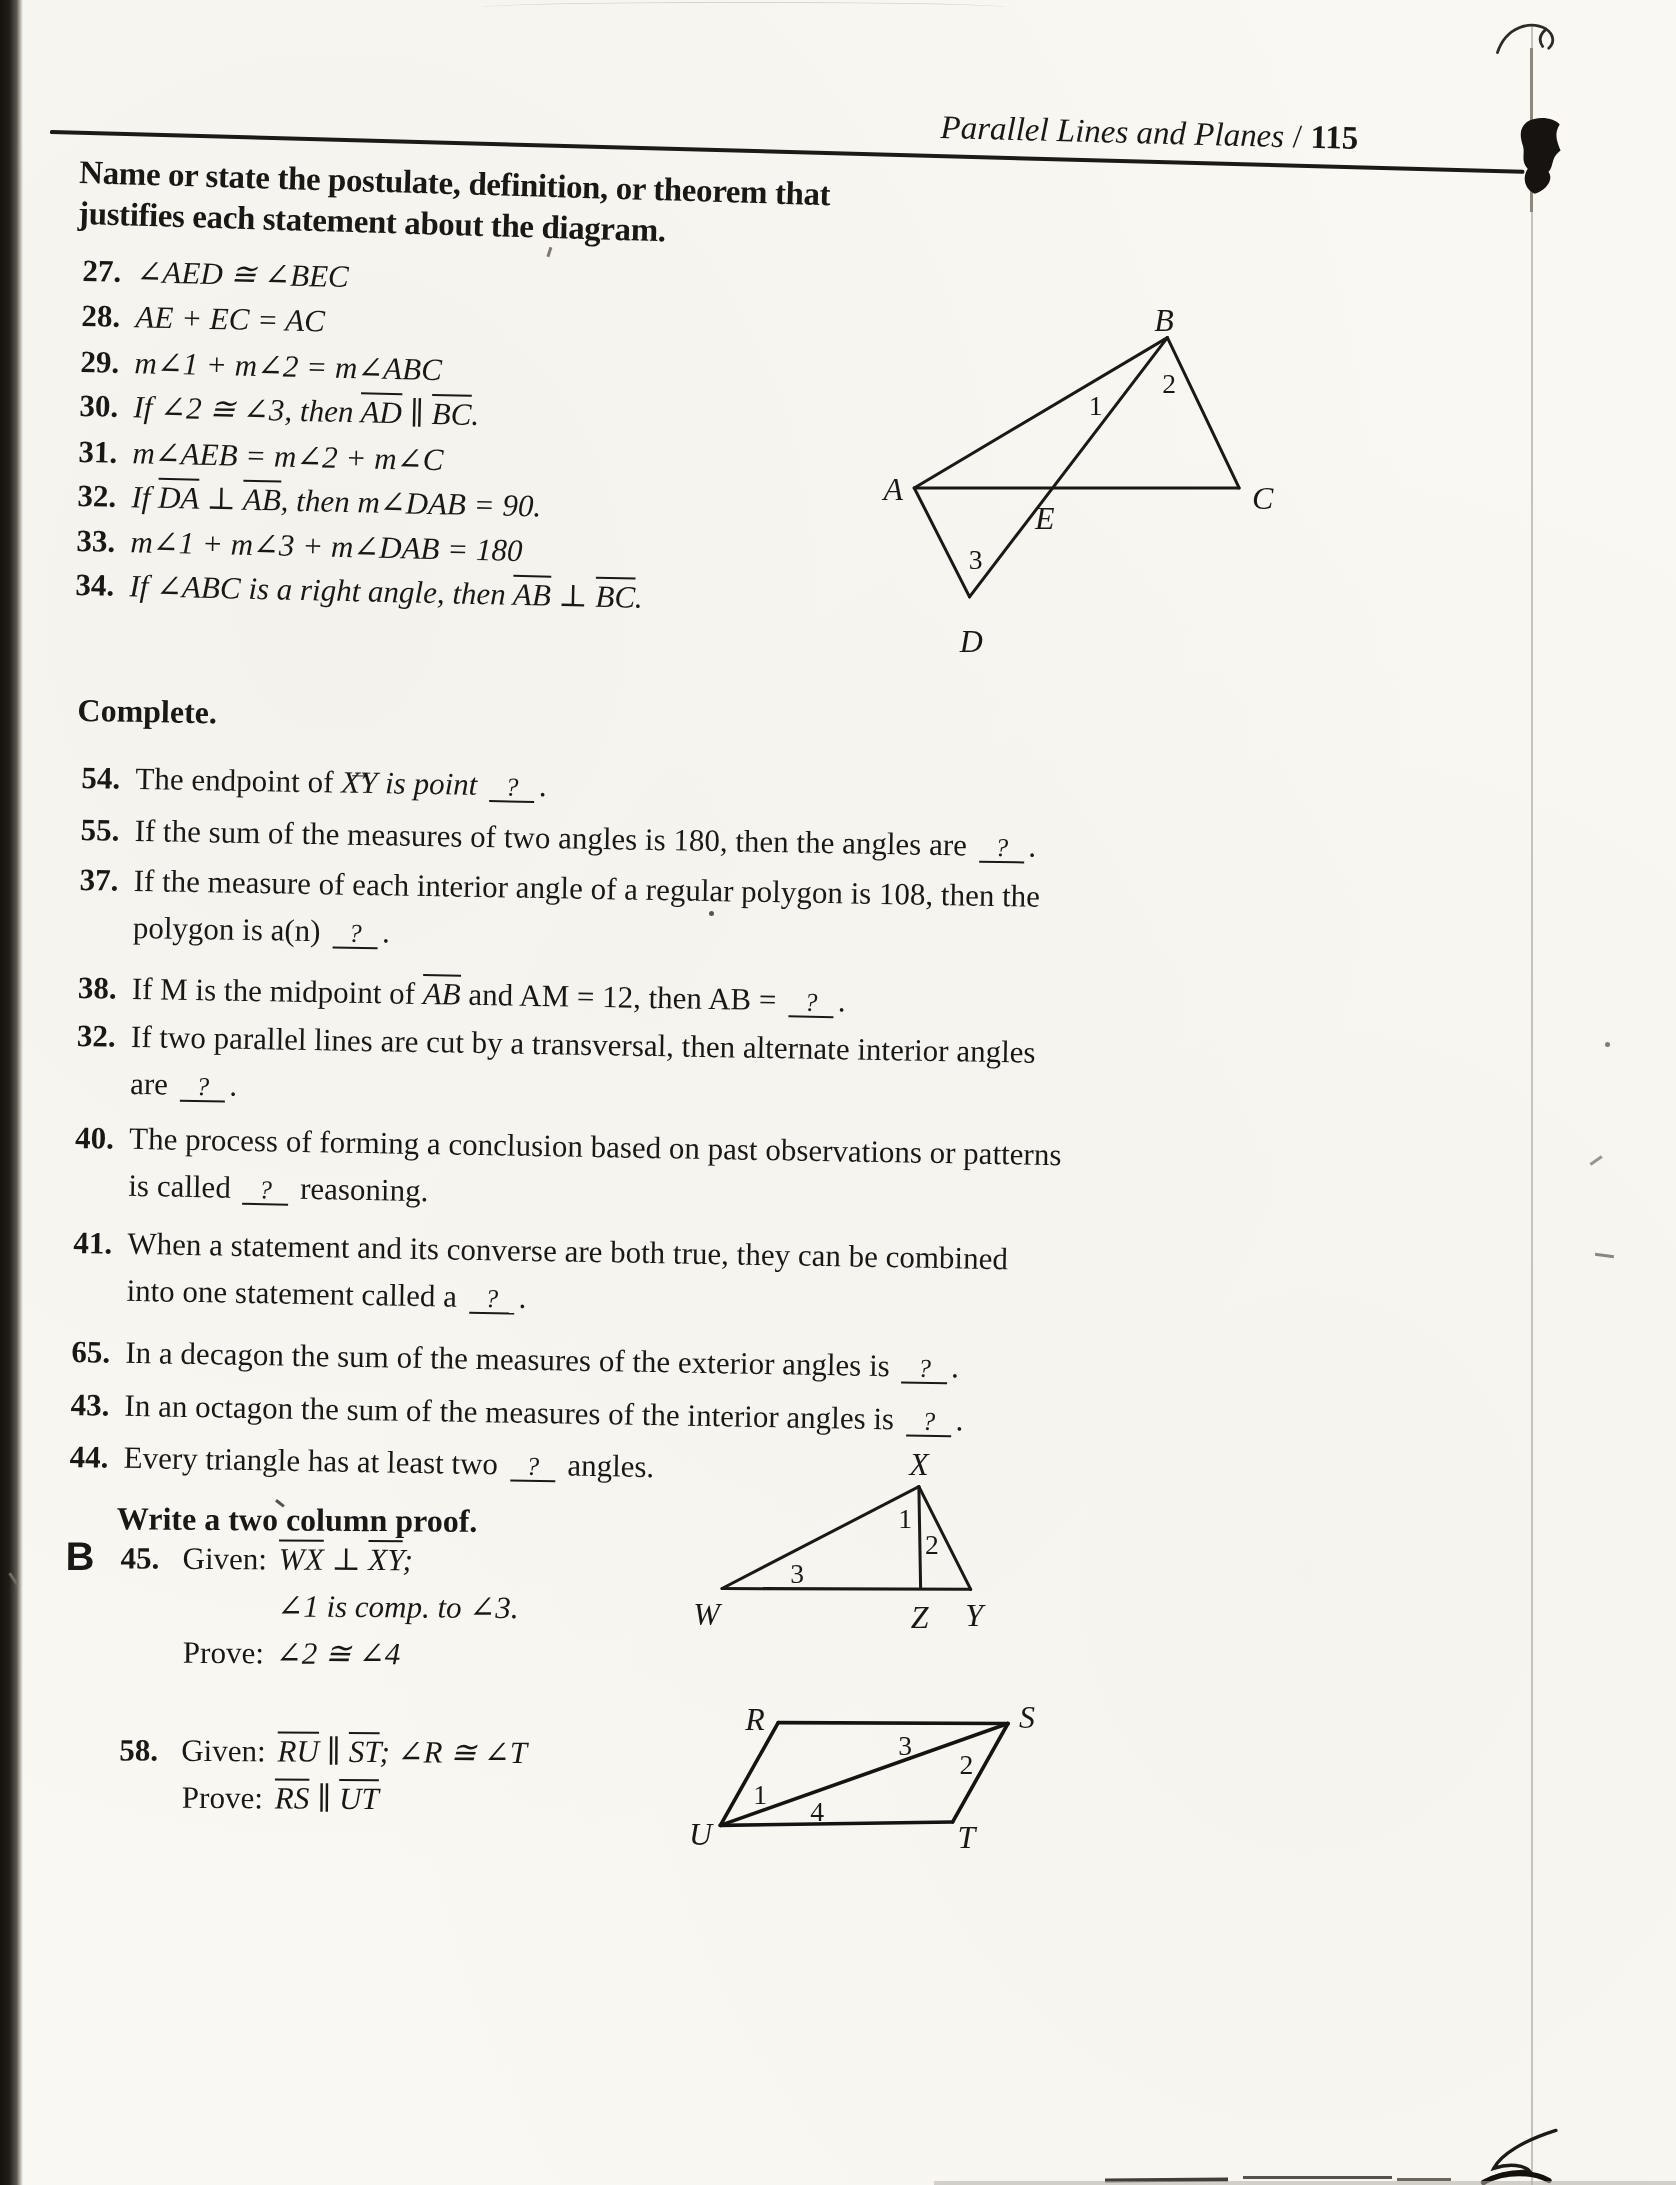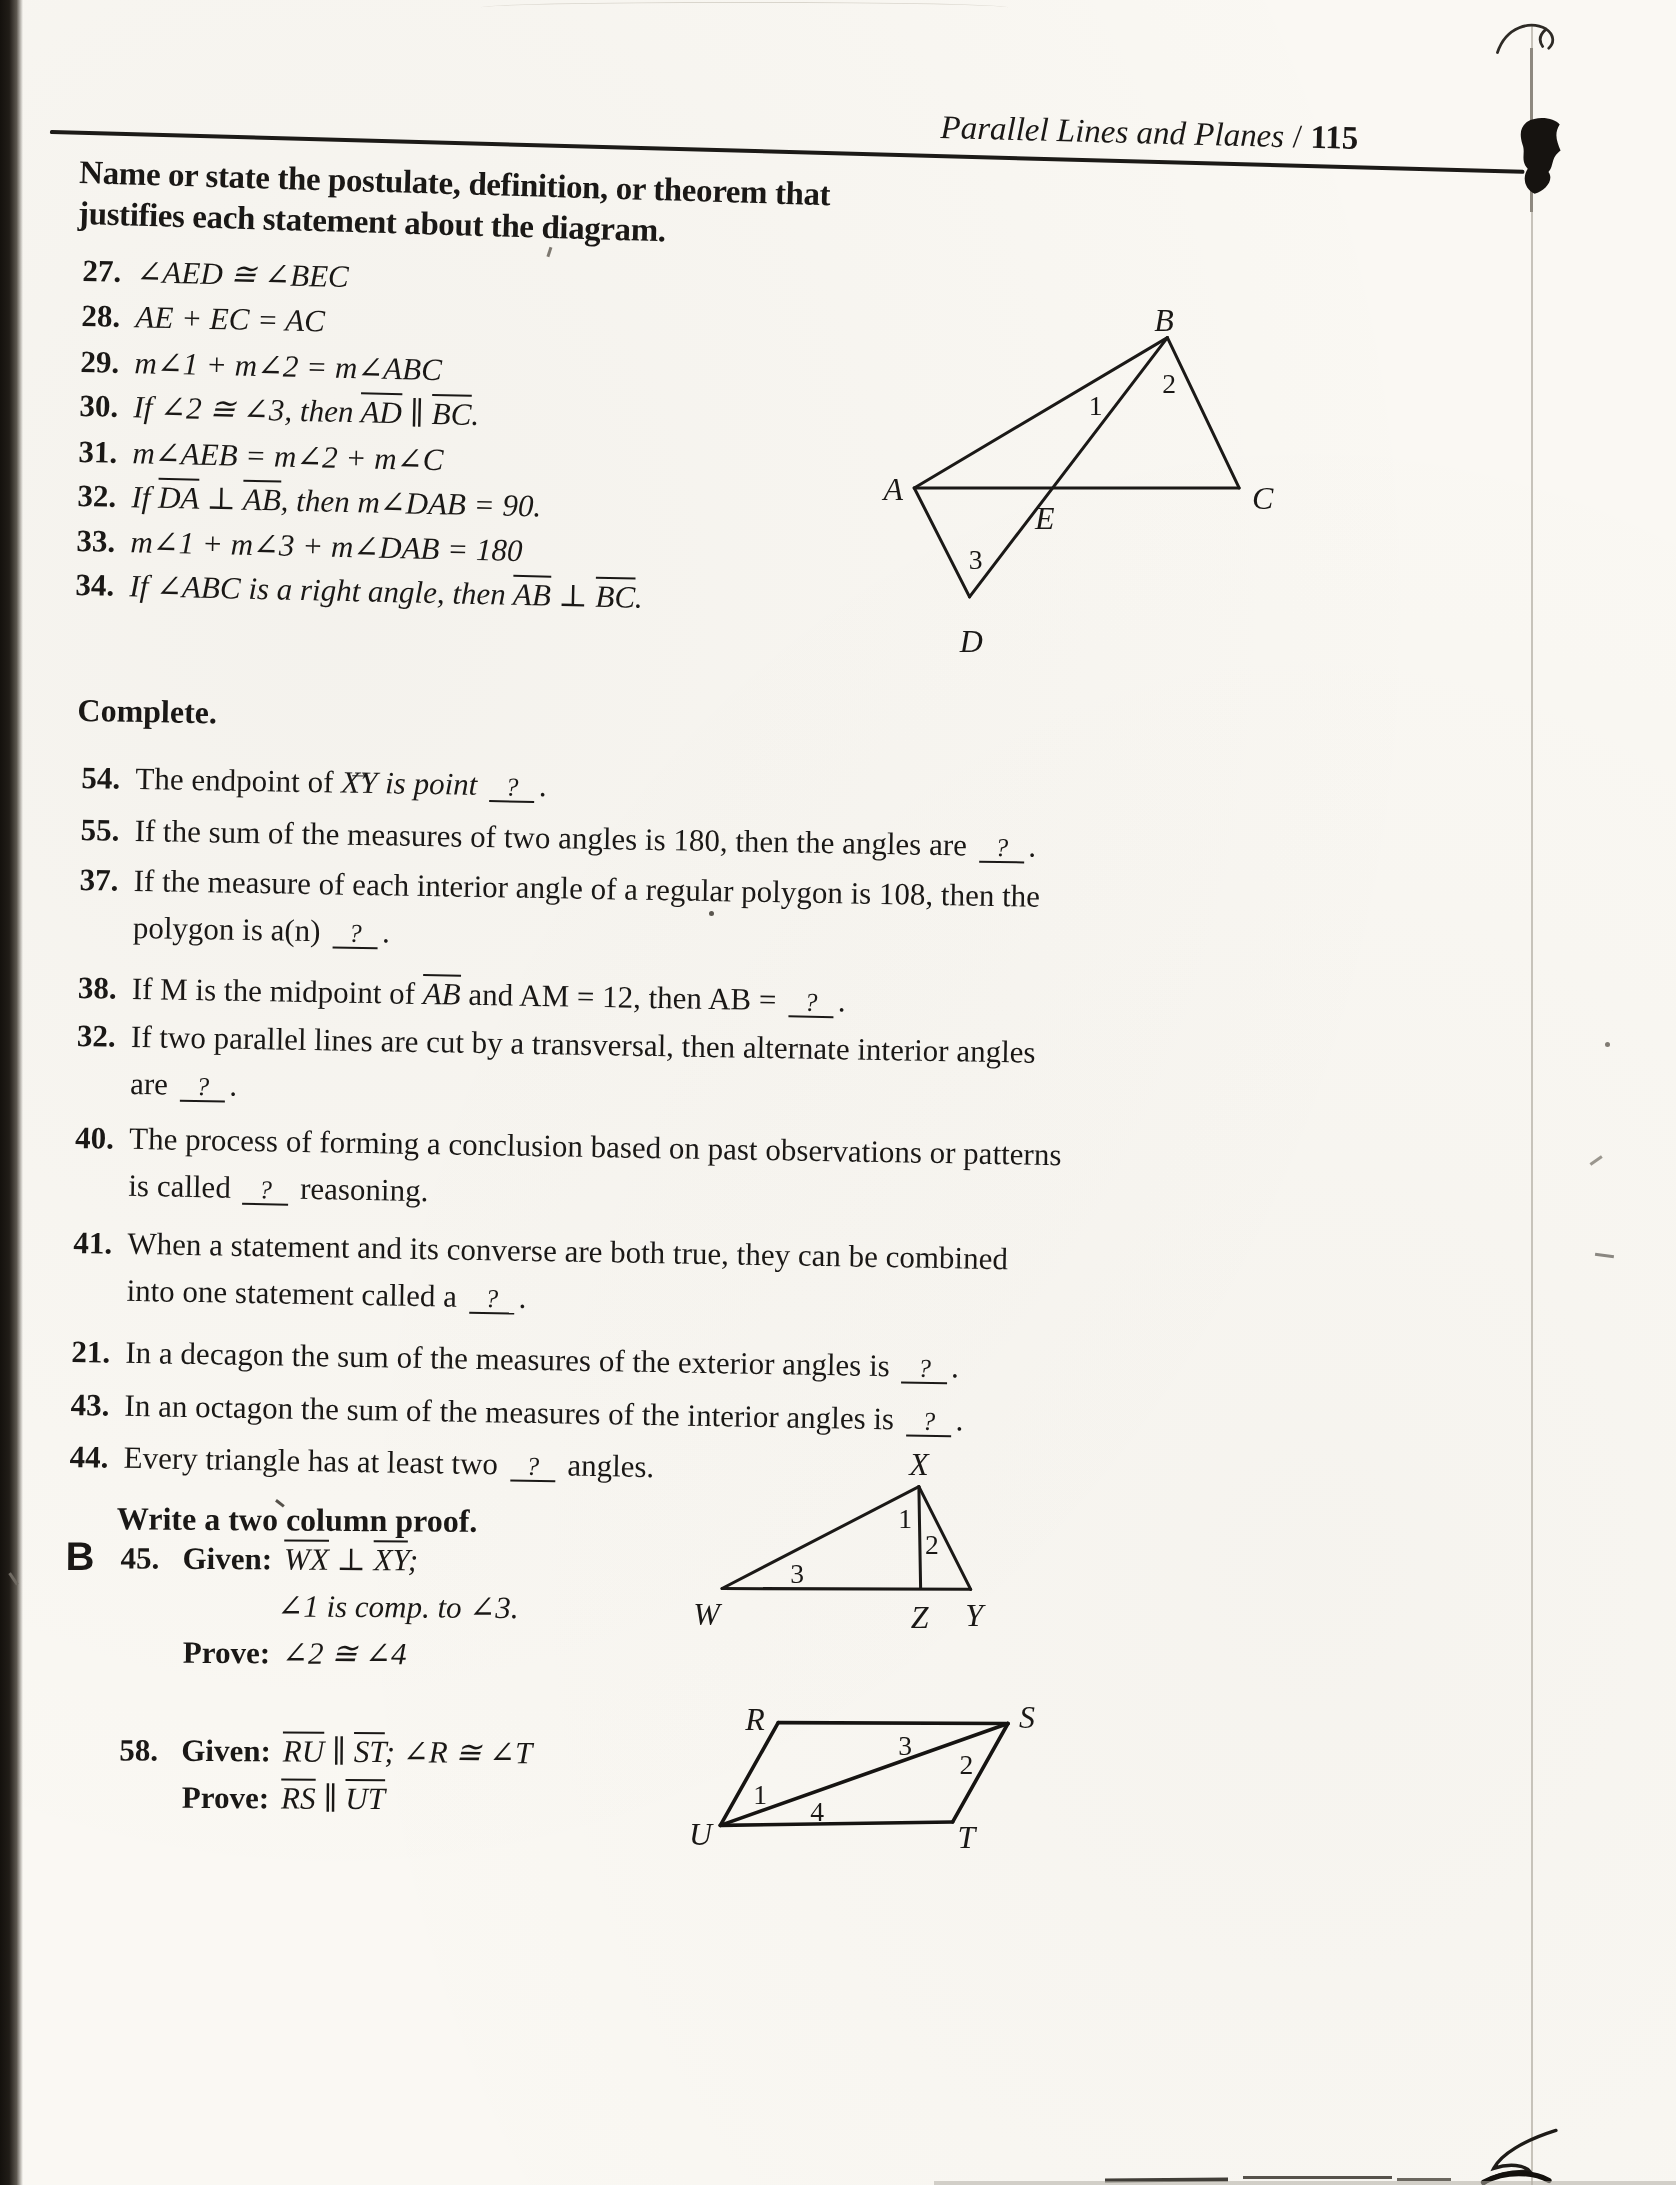--- a/index.html
+++ b/index.html
@@ -39,21 +39,21 @@
   .ray-arrow{position:absolute;left:50%;top:-0.72em;transform:translateX(-50%);
              font-size:0.78em;font-style:normal;}
   .ray-arrow:empty{display:none;}
   .itv{font-style:italic;}
   
   .secP{left:66px;top:1496px;width:951px;transform:rotate(0.4deg);transform-origin:left top;}
   .p-head{position:absolute;left:51px;top:4.3px;font-size:32px;font-weight:700;}
   .b-mark{position:absolute;left:0;top:38px;font-size:40px;font-weight:700;
           font-family:"Liberation Sans","DejaVu Sans",sans-serif;}
   .p-line{position:absolute;font-size:31px;font-style:italic;white-space:nowrap;}
-  .p-line .lbl{font-style:normal;margin-right:12px;font-weight:bold;}
+  .p-line .lbl{font-style:normal;margin-right:12px;}
   .p-line .num{margin-right:14px;min-width:48px;}
   
   svg{position:absolute;overflow:visible;}
   .dl{font-family:"Liberation Serif","DejaVu Serif",serif;font-size:37px;font-style:italic;fill:#1a1816;}
   .dn{font-family:"Liberation Serif","DejaVu Serif",serif;font-size:32px;fill:#1a1816;}
   .dline{stroke:#1b1917;stroke-width:3.5;stroke-linecap:round;fill:none;}
   .dline4{stroke:#161412;stroke-width:4.2;stroke-linecap:round;fill:none;}
   
   .left-strip{left:0;top:0;width:23px;height:2185px;
     background:linear-gradient(to right,#14110d 0%,#211d18 40%,#5d5850 72%,rgba(140,134,124,0) 100%);}
@@ -170,21 +170,21 @@
       <div><span class="num">40.</span><span>The process of forming a conclusion based on past observations or patterns</span></div>
       <div class="line2"><span>is called </span><span class="blank">?</span><span> reasoning.</span></div>
     </div>
 
     <div class="c-item" style="top:527px">
       <div><span class="num">41.</span><span>When a statement and its converse are both true, they can be combined</span></div>
       <div class="line2"><span>into one statement called a </span><span class="blank">?</span><span>.</span></div>
     </div>
 
     <div class="c-item" style="top:636px">
-      <div><span class="num">21.</span><span>In a decagon the sum of the measures of the exterior angles is </span><span class="blank">?</span><span>.</span></div>
+      <div><span class="num">65.</span><span>In a decagon the sum of the measures of the exterior angles is </span><span class="blank">?</span><span>.</span></div>
     </div>
 
     <div class="c-item" style="top:689px">
       <div><span class="num">43.</span><span>In an octagon the sum of the measures of the interior angles is </span><span class="blank">?</span><span>.</span></div>
     </div>
 
     <div class="c-item" style="top:741px">
       <div><span class="num">44.</span><span>Every triangle has at least two </span><span class="blank">?</span><span> angles.</span></div>
     </div>
   </div>

